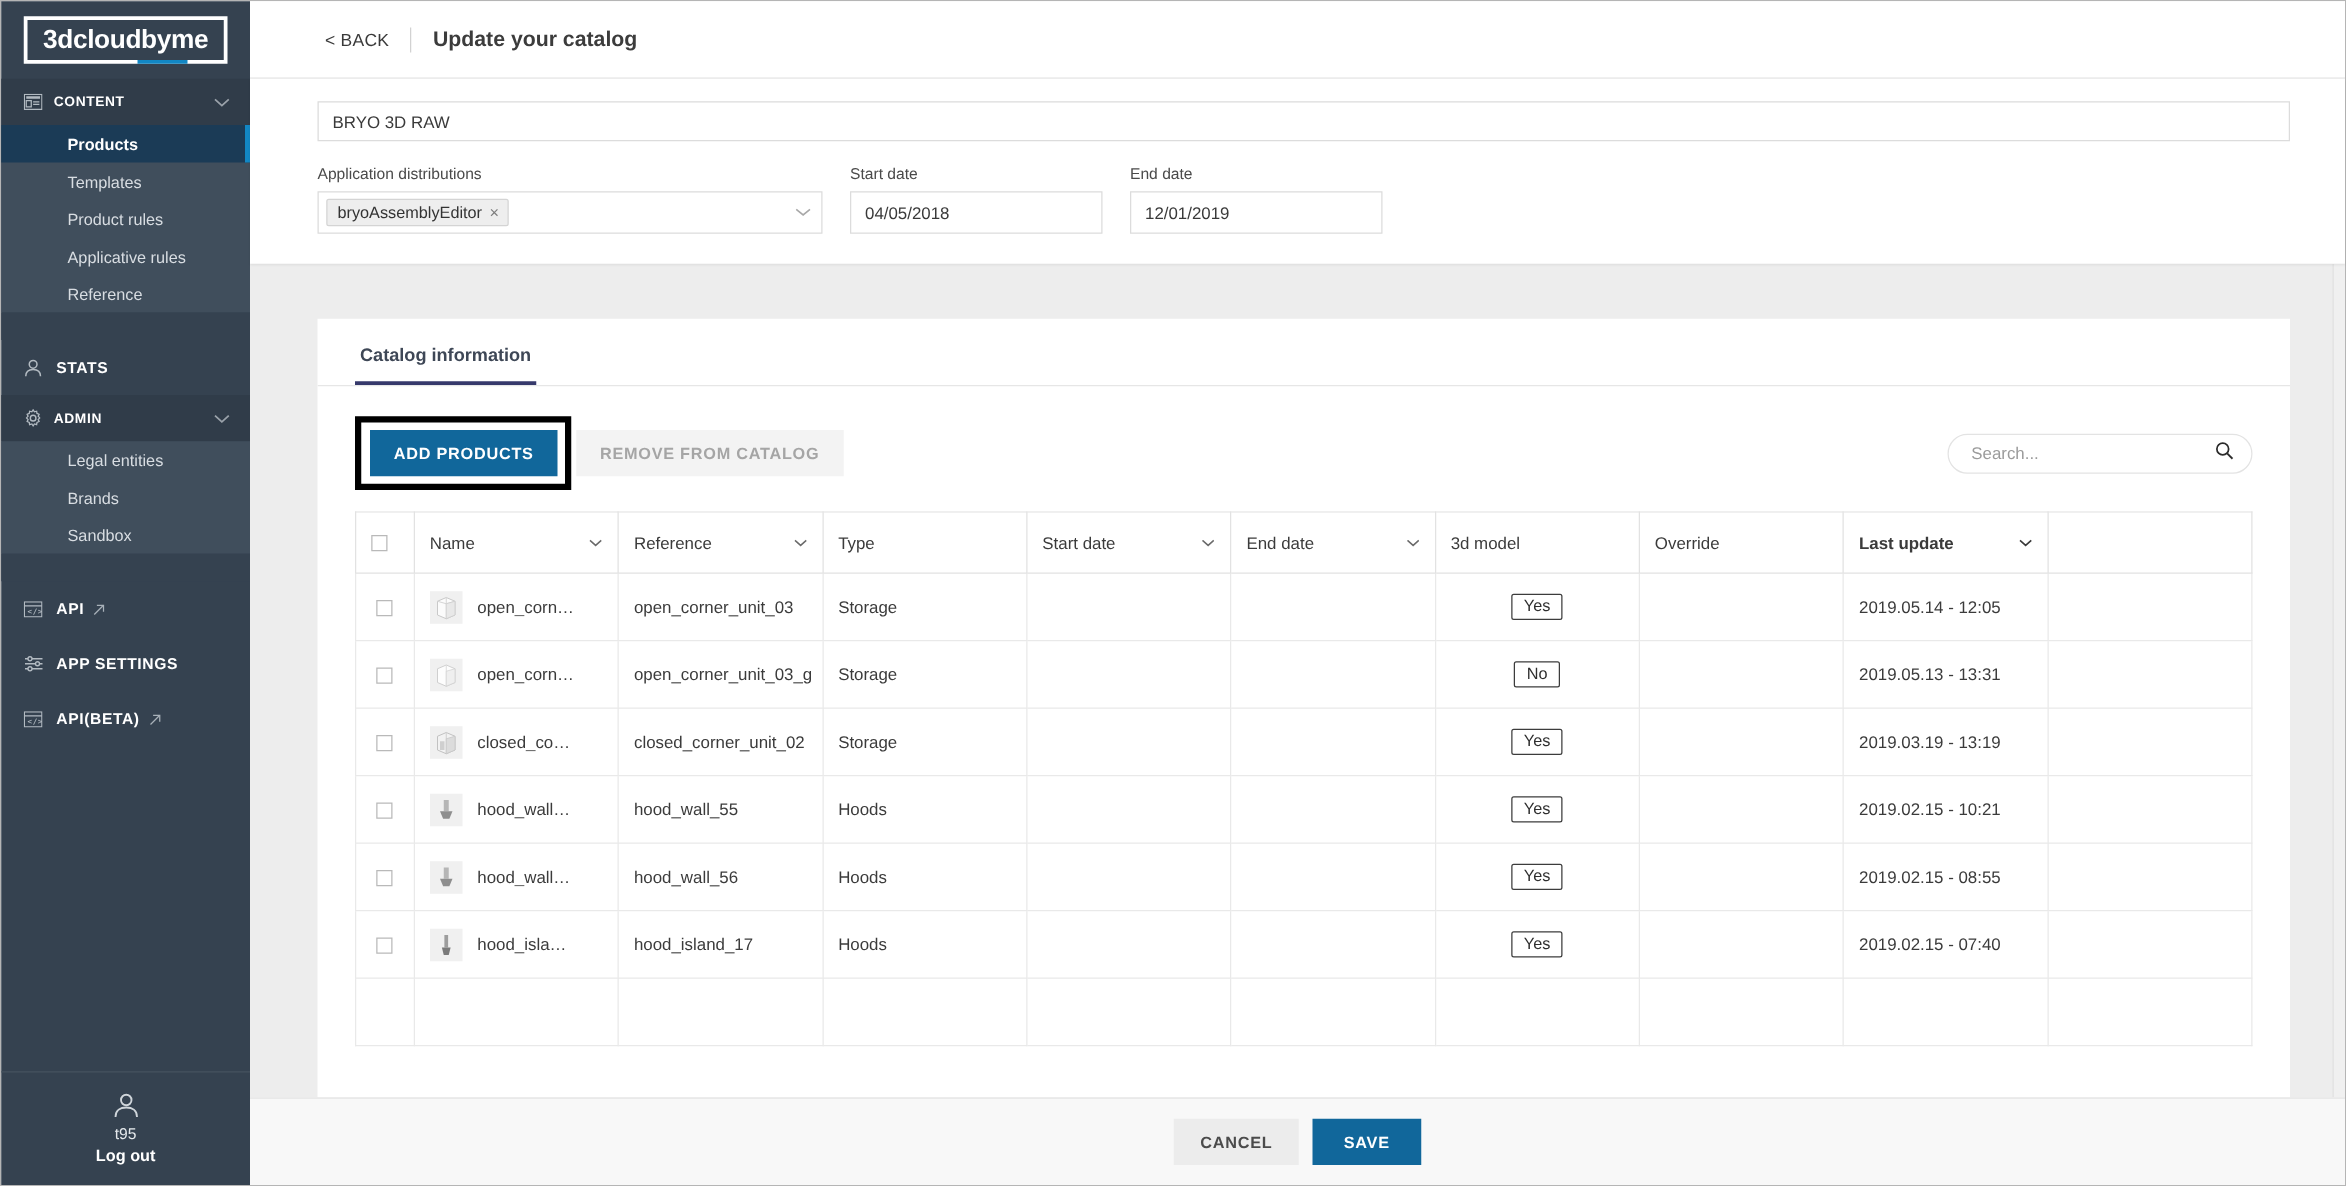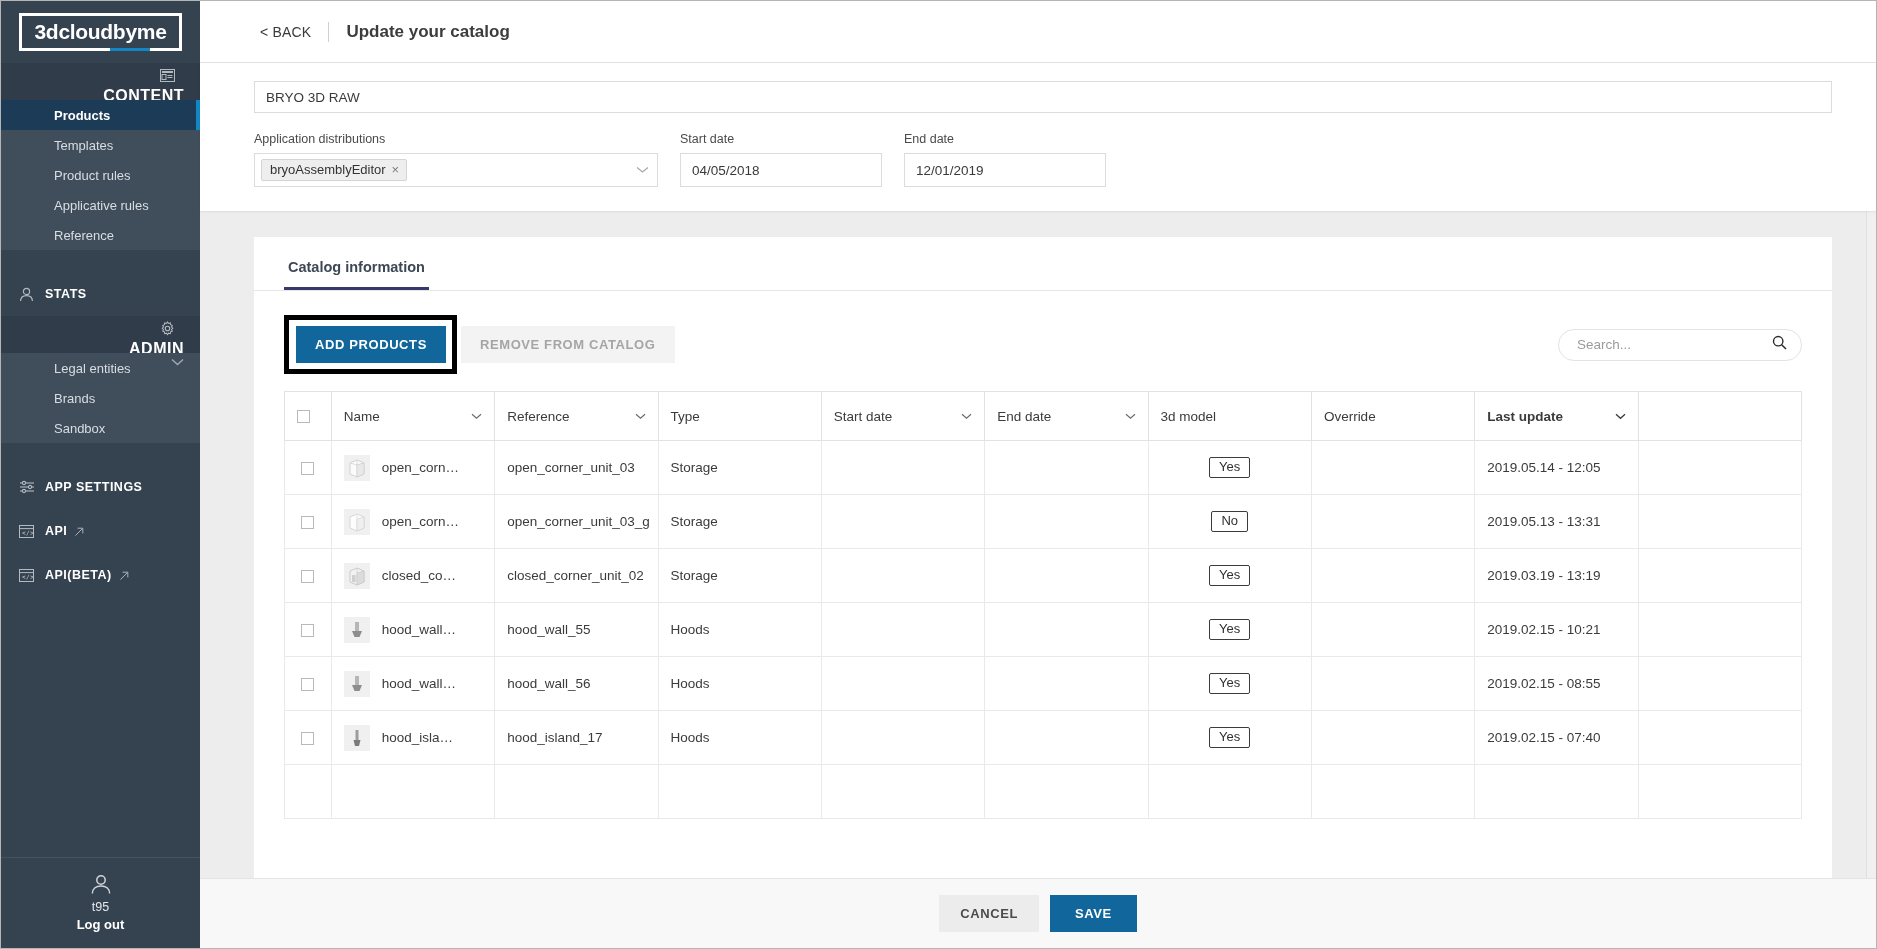--- a/index.html
+++ b/index.html
@@ -48,29 +48,28 @@
     content: "";
     position: absolute;
     left: 56%; bottom: -3px;
     width: 40px; height: 3px;
     background: #1287c4;
   }
 
   .nav-section-head {
     height: 37px;
     display: flex;
-    align-items: flex-end;
+    align-items: center;
     padding: 0 16px 0 18px;
     background: #303c49;
-    font-size: 16px;
+    font-size: 11px;
     font-weight: bold;
     letter-spacing: 0.5px;
     color: #ffffff;
     cursor: pointer;
-    flex-direction: column;
   }
   .nav-section-head .ico { width: 24px; flex: 0 0 24px; display: flex; align-items: center; opacity: .82; }
   .nav-section-head .lbl { flex: 1; }
   .nav-section-head .chev { opacity: .7; display: flex; align-items: center; }
 
   .nav-group { background: #404e5c; }
   .nav-item {
     height: 30px;
     display: flex;
     align-items: center;
@@ -212,21 +211,21 @@
     padding: 0 11px;
     font-family: "Liberation Sans", sans-serif;
     outline: none;
   }
 
   
   .content-scroll {
     flex: 1;
     min-height: 0;
     overflow: hidden;
-    padding: 26px 44px 0 54px;
+    padding: 44px 44px 0 54px;
     position: relative;
   }
   .card {
     background: #ffffff;
     height: 100%;
     display: flex;
     flex-direction: column;
     overflow: hidden;
   }
   .tabs {
@@ -476,47 +475,47 @@
         </div>
       <div class="nav-item">
           <span>Sandbox</span>
         </div>
     </div>
 
     <div class="nav-spacer"></div>
 
     <div class="nav-top">
       <span class="ico">
+        <svg width="15" height="13" viewBox="0 0 15 13">
+            <rect x="0.5" y="0.5" width="14" height="12" fill="none" stroke="#cfd6dc"></rect>
+            <line x1="0.5" y1="3.6" x2="14.5" y2="3.6" stroke="#cfd6dc"></line>
+            <text x="3" y="10" font-size="6" fill="#cfd6dc" font-family="monospace">&lt;/&gt;</text>
+          </svg>
+      </span>
+      <span class="lbl">API</span>
+      <span class="ext">
+        <svg width="10" height="10" viewBox="0 0 10 10">
+            <path d="M3.5 1.2 L8.8 1.2 L8.8 6.4" fill="none" stroke="#cfd6dc" stroke-width="1"></path>
+            <path d="M8.6 1.4 L1.4 8.6" fill="none" stroke="#cfd6dc" stroke-width="1"></path>
+          </svg>
+      </span>
+    </div>
+
+    <div class="nav-top">
+      <span class="ico">
         <svg width="16" height="14" viewBox="0 0 16 14">
             <line x1="1" y1="3" x2="15" y2="3" stroke="#cfd6dc" stroke-width="1.1"></line>
             <line x1="1" y1="7" x2="15" y2="7" stroke="#cfd6dc" stroke-width="1.1"></line>
             <line x1="1" y1="11" x2="15" y2="11" stroke="#cfd6dc" stroke-width="1.1"></line>
             <circle cx="5" cy="3" r="1.6" fill="#354250" stroke="#cfd6dc" stroke-width="1.1"></circle>
             <circle cx="11" cy="7" r="1.6" fill="#354250" stroke="#cfd6dc" stroke-width="1.1"></circle>
             <circle cx="5" cy="11" r="1.6" fill="#354250" stroke="#cfd6dc" stroke-width="1.1"></circle>
           </svg>
       </span>
       <span class="lbl">APP SETTINGS</span>
-    </div>
-
-    <div class="nav-top">
-      <span class="ico">
-        <svg width="15" height="13" viewBox="0 0 15 13">
-            <rect x="0.5" y="0.5" width="14" height="12" fill="none" stroke="#cfd6dc"></rect>
-            <line x1="0.5" y1="3.6" x2="14.5" y2="3.6" stroke="#cfd6dc"></line>
-            <text x="3" y="10" font-size="6" fill="#cfd6dc" font-family="monospace">&lt;/&gt;</text>
-          </svg>
-      </span>
-      <span class="lbl">API</span>
-      <span class="ext">
-        <svg width="10" height="10" viewBox="0 0 10 10">
-            <path d="M3.5 1.2 L8.8 1.2 L8.8 6.4" fill="none" stroke="#cfd6dc" stroke-width="1"></path>
-            <path d="M8.6 1.4 L1.4 8.6" fill="none" stroke="#cfd6dc" stroke-width="1"></path>
-          </svg>
-      </span>
     </div>
 
     <div class="nav-top">
       <span class="ico">
         <svg width="15" height="13" viewBox="0 0 15 13">
             <rect x="0.5" y="0.5" width="14" height="12" fill="none" stroke="#cfd6dc"></rect>
             <line x1="0.5" y1="3.6" x2="14.5" y2="3.6" stroke="#cfd6dc"></line>
             <text x="3" y="10" font-size="6" fill="#cfd6dc" font-family="monospace">&lt;/&gt;</text>
           </svg>
       </span>

